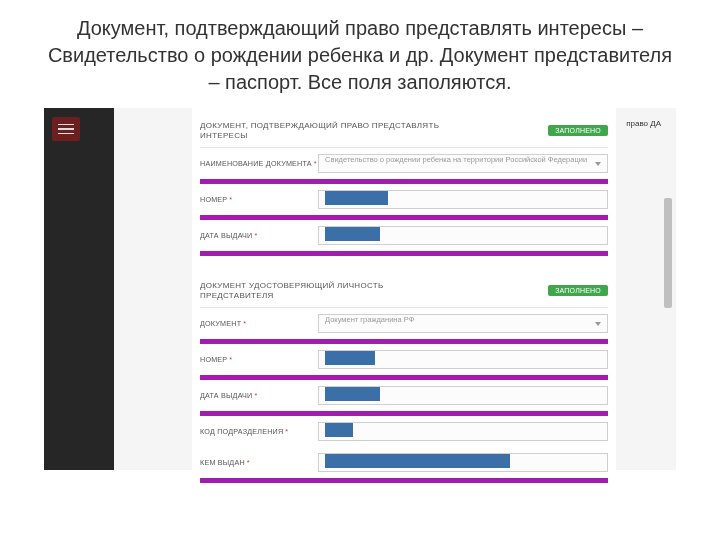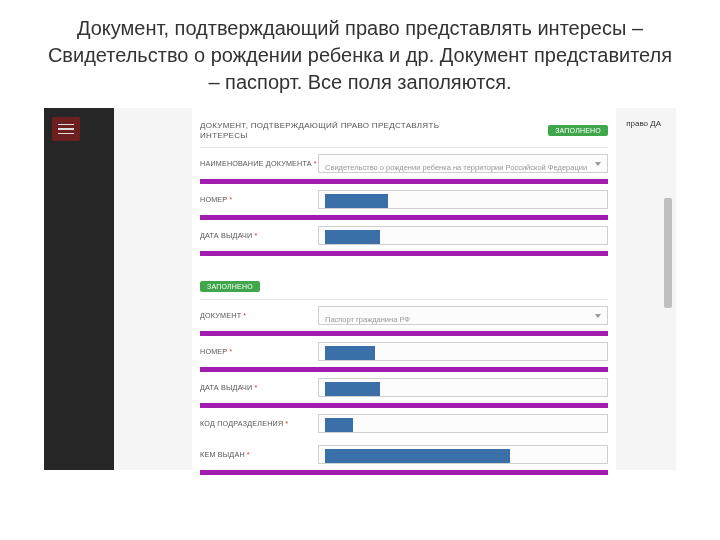--- a/index.html
+++ b/index.html
@@ -83,21 +83,21 @@
   }
   .req { color: #d33; margin-left: 2px; }
   .field-input {
     flex: 1;
     border: 1px solid #cfcfcf;
     height: 19px;
     background: #fcfcfc;
     font-size: 7.5px;
     color: #9a9a9a;
     padding: 0 6px;
-    display: flex; align-items: flex-end;
+    display: flex; align-items: flex-start;
     position: relative;
   }
   .field-input.sel::after {
     content: ""; position: absolute; right: 6px; top: 7px;
     border-left: 3px solid transparent;
     border-right: 3px solid transparent;
     border-top: 4px solid #999;
   }
   .blue-bar {
     height: 14px; background: #3b6fa8; display: inline-block;
@@ -158,29 +158,30 @@
         <span>ДАТА ВЫДАЧИ</span><span class="req">*</span>
       </div>
       <div class="field-input">
         <span class="blue-bar w55"></span>
       </div>
     </div>
 
     <div class="spacer"></div>
 
     <div class="section-row">
+      <div class="section-title">ДОКУМЕНТ УДОСТОВЕРЯЮЩИЙ ЛИЧНОСТЬ ПРЕДСТАВИТЕЛЯ</div>
       <div class="badge">ЗАПОЛНЕНО</div>
     </div>
 
     <div class="field-row">
       <div class="field-label">
         <span>ДОКУМЕНТ</span><span class="req">*</span>
       </div>
       <div class="field-input sel">
-        <span>Паспорт гражданина РФ</span>
+        <span>Документ гражданина РФ</span>
       </div>
     </div>
 
 
     <div class="field-row">
       <div class="field-label">
         <span>НОМЕР</span><span class="req">*</span>
       </div>
       <div class="field-input">
         <span class="blue-bar w50"></span>

